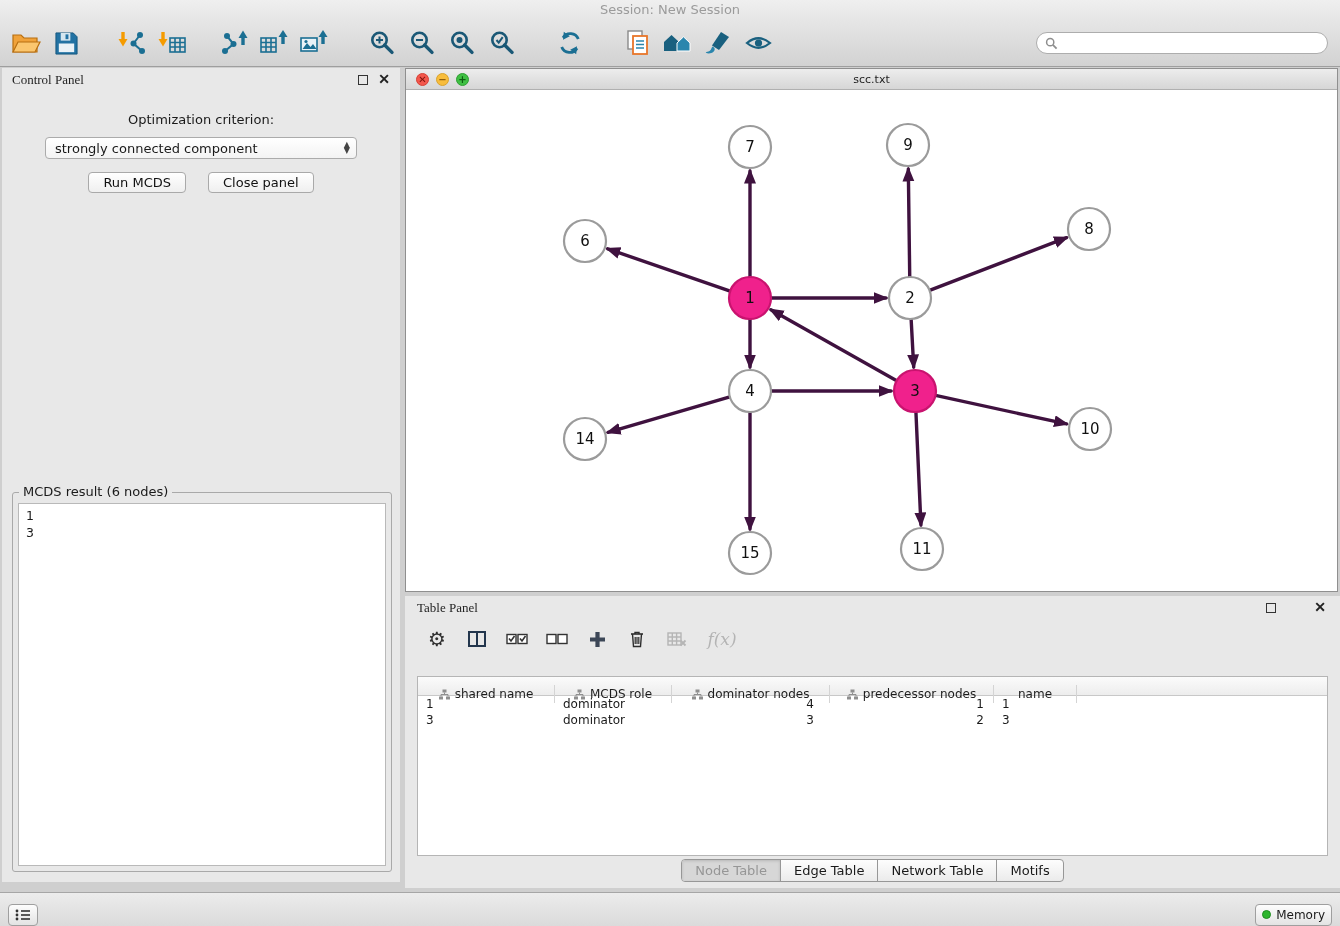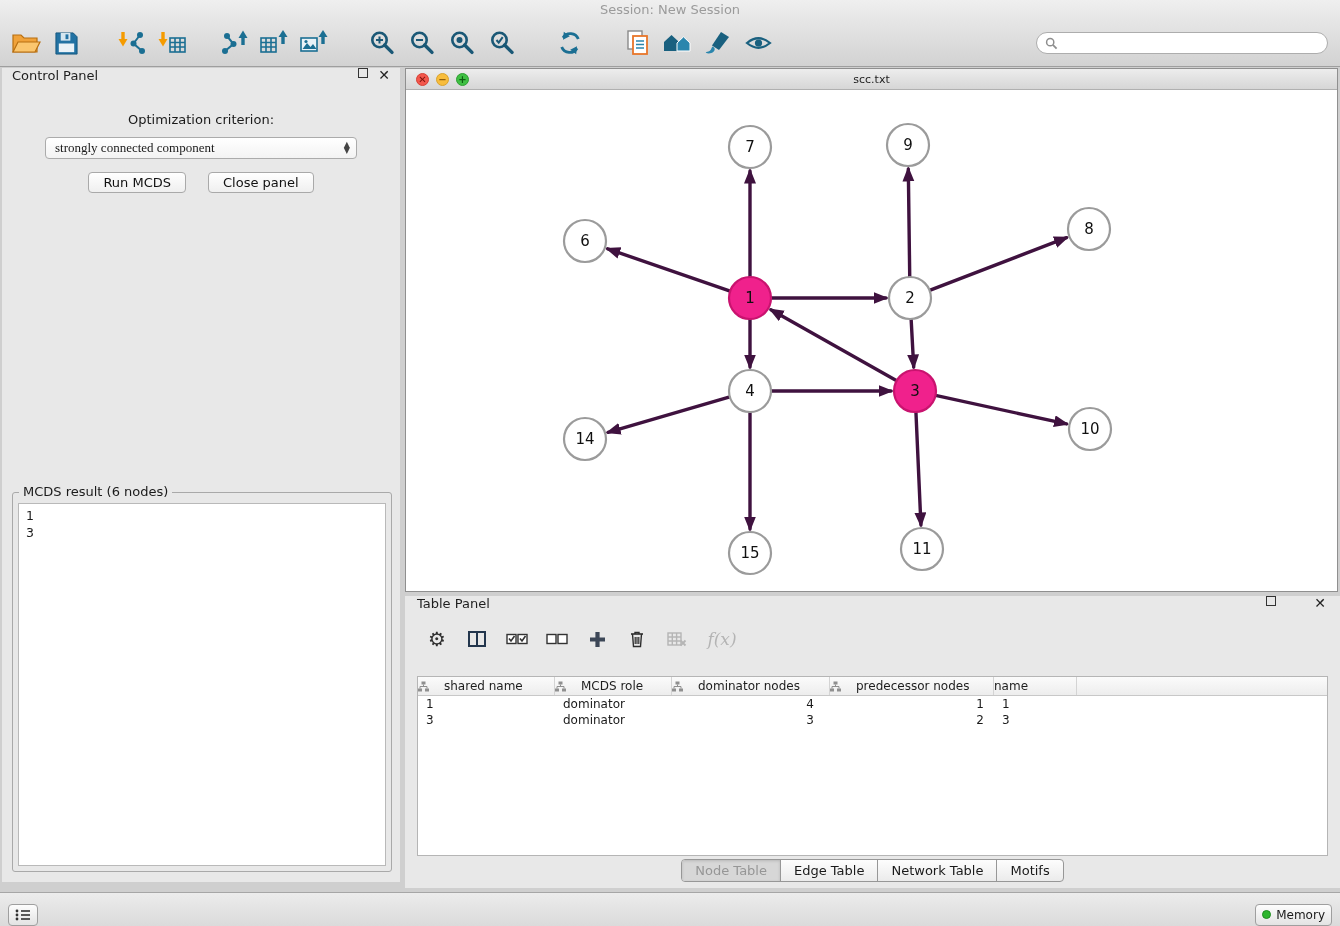--- a/index.html
+++ b/index.html
@@ -15,35 +15,35 @@
   .toolbar{position:absolute;top:20px;left:0;right:0;height:47px;
     background:linear-gradient(#e6e6e6,#d2d2d2);border-bottom:1px solid #9e9e9e;
     display:flex;align-items:center;}
   .tb-btn{width:40px;height:42px;display:flex;align-items:center;justify-content:center;cursor:default;}
   .gap1{margin-left:6px;} .gap2{margin-left:26px;} .gap3{margin-left:22px;} .gap4{margin-left:28px;}
   .searchbox{margin-left:auto;margin-right:12px;width:292px;height:22px;background:#fff;
     border:1px solid #adadad;border-radius:11px;display:flex;align-items:center;padding:0 8px;}
   .searchbox input{border:none;outline:none;flex:1;font-size:13px;margin-left:5px;background:transparent;font-family:inherit;}
   
   .control-panel{position:absolute;left:2px;top:68px;width:398px;height:814px;background:#e8e8e8;}
-  .panel-header{height:24px;display:flex;padding:0 10px;font-size:13px;color:#1f1f1f;}
+  .panel-header{height:24px;display:flex;align-items:center;padding:0 10px;font-size:13px;color:#1f1f1f;font-family:Liberation Serif, serif;}
   .panel-header .spacer{flex:1;}
   .float-box{width:10px;height:10px;border:1.5px solid #333;margin-right:10px;}
   .close-x{font-size:14px;font-weight:bold;color:#222;line-height:14px;}
   .seg-tabs{display:flex;justify-content:center;margin-top:6px;}
   .seg-wrap{display:inline-flex;border:1px solid #979797;border-radius:4px;overflow:hidden;
     background:linear-gradient(#fdfdfd,#ebebeb);}
   .seg-tab{padding:3px 13px;font-size:13px;border-left:1px solid #979797;color:#1a1a1a;cursor:default;}
   .seg-tab:first-child{border-left:none;}
   .seg-tab.active{background:#d7d7d7;color:#969696;box-shadow:inset 0 1px 3px rgba(0,0,0,.15);}
   .opt-label{text-align:center;margin-top:20px;font-size:13px;}
   .dropdown{width:312px;height:22px;margin:10px auto 0;background:linear-gradient(#ffffff,#f3f3f3);
     border:1px solid #ababab;border-radius:4px;display:flex;align-items:center;
     font-size:13px;padding:0 4px 0 9px;position:relative;}
-  .dropdown .dd-val{flex:1;font-family:Liberation Serif, serif;}
+  .dropdown .dd-val{flex:1;}
   .dd-arrows{display:flex;flex-direction:column;align-items:center;line-height:5px;margin-right:2px;}
   .dd-arrows span{font-size:8px;color:#444;height:6px;}
   .btn-row{display:flex;justify-content:center;gap:22px;margin-top:13px;}
   .mac-btn{height:21px;padding:0 14px;font-size:13px;background:linear-gradient(#ffffff,#efefef);
     border:1px solid #a9a9a9;border-radius:4px;display:flex;align-items:center;color:#111;cursor:default;font-family:inherit;}
   .groupbox{position:absolute;left:10px;right:8px;top:424px;bottom:10px;border:1px solid #a9a9a9;border-radius:3px;}
   .groupbox .legend{position:absolute;top:-9px;left:6px;background:#e8e8e8;padding:0 4px;font-size:13px;}
   .result-area{position:absolute;left:5px;right:5px;top:10px;bottom:5px;background:#fff;
     border:1px solid #b9b9b9;padding:3px 7px;font-size:12.5px;line-height:17px;overflow:auto;}
   
@@ -60,22 +60,22 @@
   .nw-canvas{position:absolute;left:0;right:0;top:21px;bottom:0;background:#fff;}
   .nw-canvas svg{display:block;width:100%;height:100%;}
   
   .table-panel{position:absolute;left:405px;top:596px;width:935px;height:292px;background:#e8e8e8;}
   .tp-toolbar{height:38px;display:flex;align-items:center;padding-left:20px;gap:16px;}
   .tp-icon{width:24px;height:26px;display:flex;align-items:center;justify-content:center;cursor:default;}
   .gear-glyph{font-size:20px;color:#2f2f2f;line-height:1;}
   .fx{font-family:"DejaVu Serif",serif;font-style:italic;font-size:17px;color:#b4b4b4;}
   .data-table{position:absolute;left:12px;right:12px;top:80px;height:180px;background:#fff;border:1px solid #b5b5b5;overflow:hidden;}
   .thead{display:flex;height:19px;background:linear-gradient(#fbfbfb,#ededed);border-bottom:1px solid #c8c8c8;}
-  .th{display:flex;align-items:center;gap:15px;font-size:12px;color:#1d1d1d;
-    border-right:1px solid #d4d4d4;height:100%;}
+  .th{display:flex;align-items:center;justify-content:center;gap:5px;font-size:12px;color:#1d1d1d;
+    border-right:1px solid #d4d4d4;height:100%;margin-top:8px;}
   .trow{display:flex;height:16px;align-items:center;font-size:12px;}
   .td{height:100%;display:flex;align-items:center;}
   .c0{width:137px;} .c1{width:117px;} .c2{width:158px;} .c3{width:164px;} .c4{width:83px;}
   .al{padding-left:8px;} .ar{justify-content:flex-end;}
   .c2.ar{padding-right:16px;} .c3.ar{padding-right:10px;}
   .tp-tabs{position:absolute;bottom:6px;left:0;right:0;display:flex;justify-content:center;}
   
   .status-bar{position:absolute;left:0;right:0;top:892px;height:44px;
     background:linear-gradient(#ececec,#d5d5d5);border-top:1px solid #a6a6a6;
     display:flex;align-items:center;padding:0 8px;}

